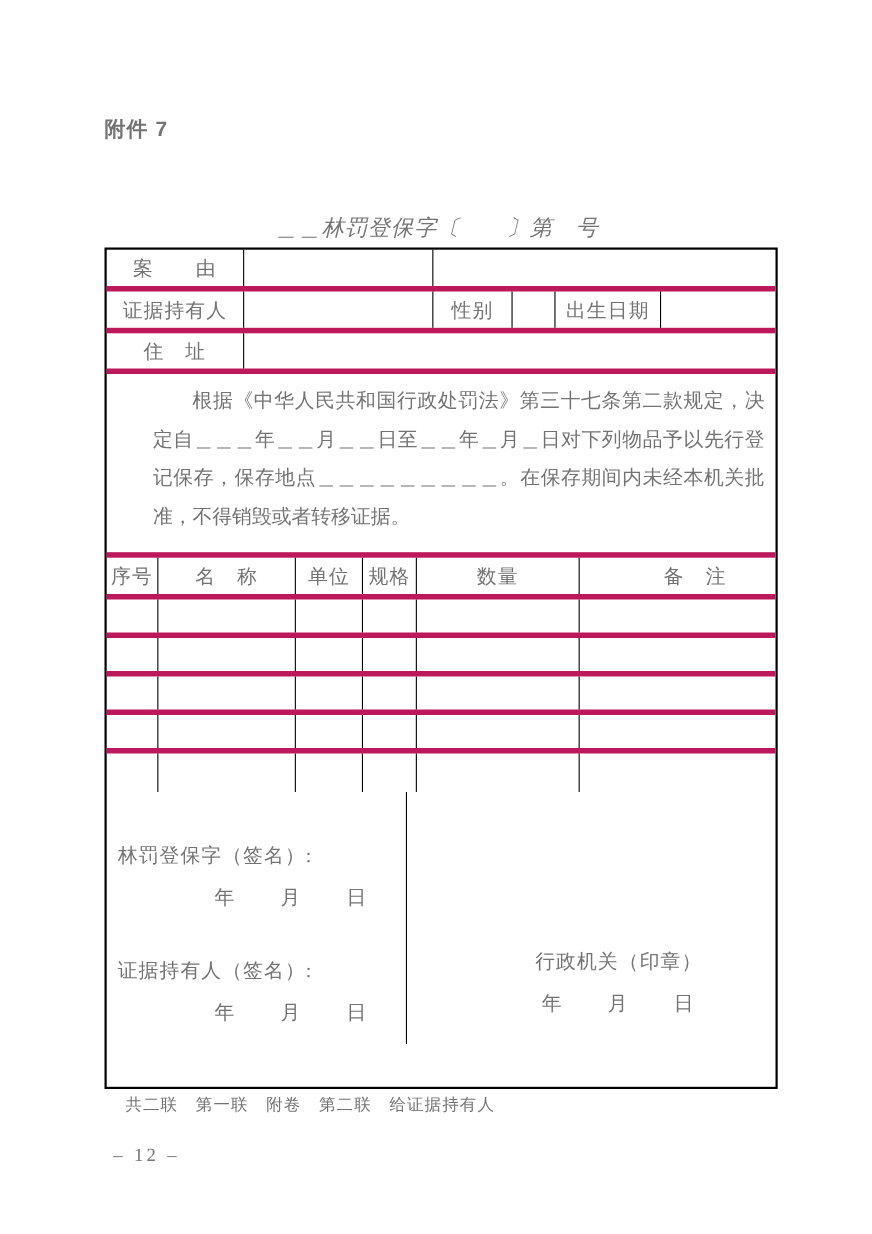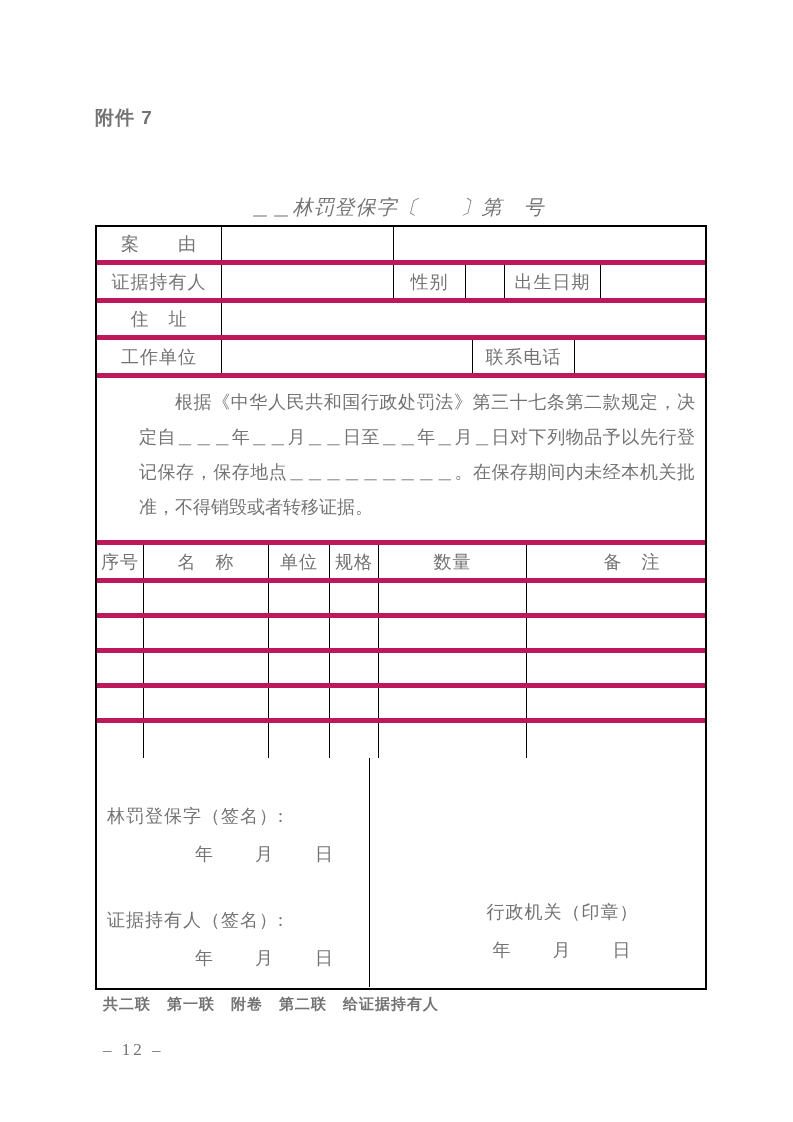--- a/index.html
+++ b/index.html
@@ -78,22 +78,22 @@
   .sig-left{width:273px;flex:0 0 273px;}
   .sig-group{margin-top:42px;}
   .sig-group.first{margin-top:46px;}
   .sig-label{padding-left:10px;font-size:18px;letter-spacing:1px;}
   .sig-date{padding-left:98px;margin-top:14px;font-size:18px;letter-spacing:2px;}
   .sig-right-inner{margin-top:142px;text-align:center;padding-left:18px;}
   .sig-right-inner .agency{font-size:18px;letter-spacing:1px;}
   .sig-right-inner .sig-date{padding-left:0;margin-top:14px;}
   
   .footnote{
-    position:absolute;left:103px;top:995px;
-    font-size:15px;letter-spacing:1px;font-weight:bold;
+    position:absolute;left:114px;top:995px;
+    font-size:15px;letter-spacing:1px;
   }
   .pageno{
     position:absolute;left:103px;top:1040px;
     font-size:17px;letter-spacing:3px;
   }
 </style>
 </head>
 <body>
 
 <div class="page">
@@ -118,26 +118,20 @@
       <div class="cell w39"></div>
       <div class="cell label w96">出生日期</div>
       <div class="cell grow"></div>
     </div>
 
     <div class="row r3">
       <div class="cell label w127">住　址</div>
       <div class="cell grow"></div>
     </div>
 
-    <div class="row r4">
-      <div class="cell label w127">工作单位</div>
-      <div class="cell w251"></div>
-      <div class="cell label w102">联系电话</div>
-      <div class="cell grow"></div>
-    </div>
 
     <div class="row statement-row">
       <div class="cell grow statement-cell">
         <p>根据《中华人民共和国行政处罚法》第三十七条第二款规定，决定自＿＿＿年＿＿月＿＿日至＿＿年＿月＿日对下列物品予以先行登记保存，保存地点＿＿＿＿＿＿＿＿＿。在保存期间内未经本机关批准，不得销毁或者转移证据。</p>
       </div>
     </div>
 
     <div class="row items-header">
       <div class="cell label c1">序号</div>
       <div class="cell label c2">名　称</div>

